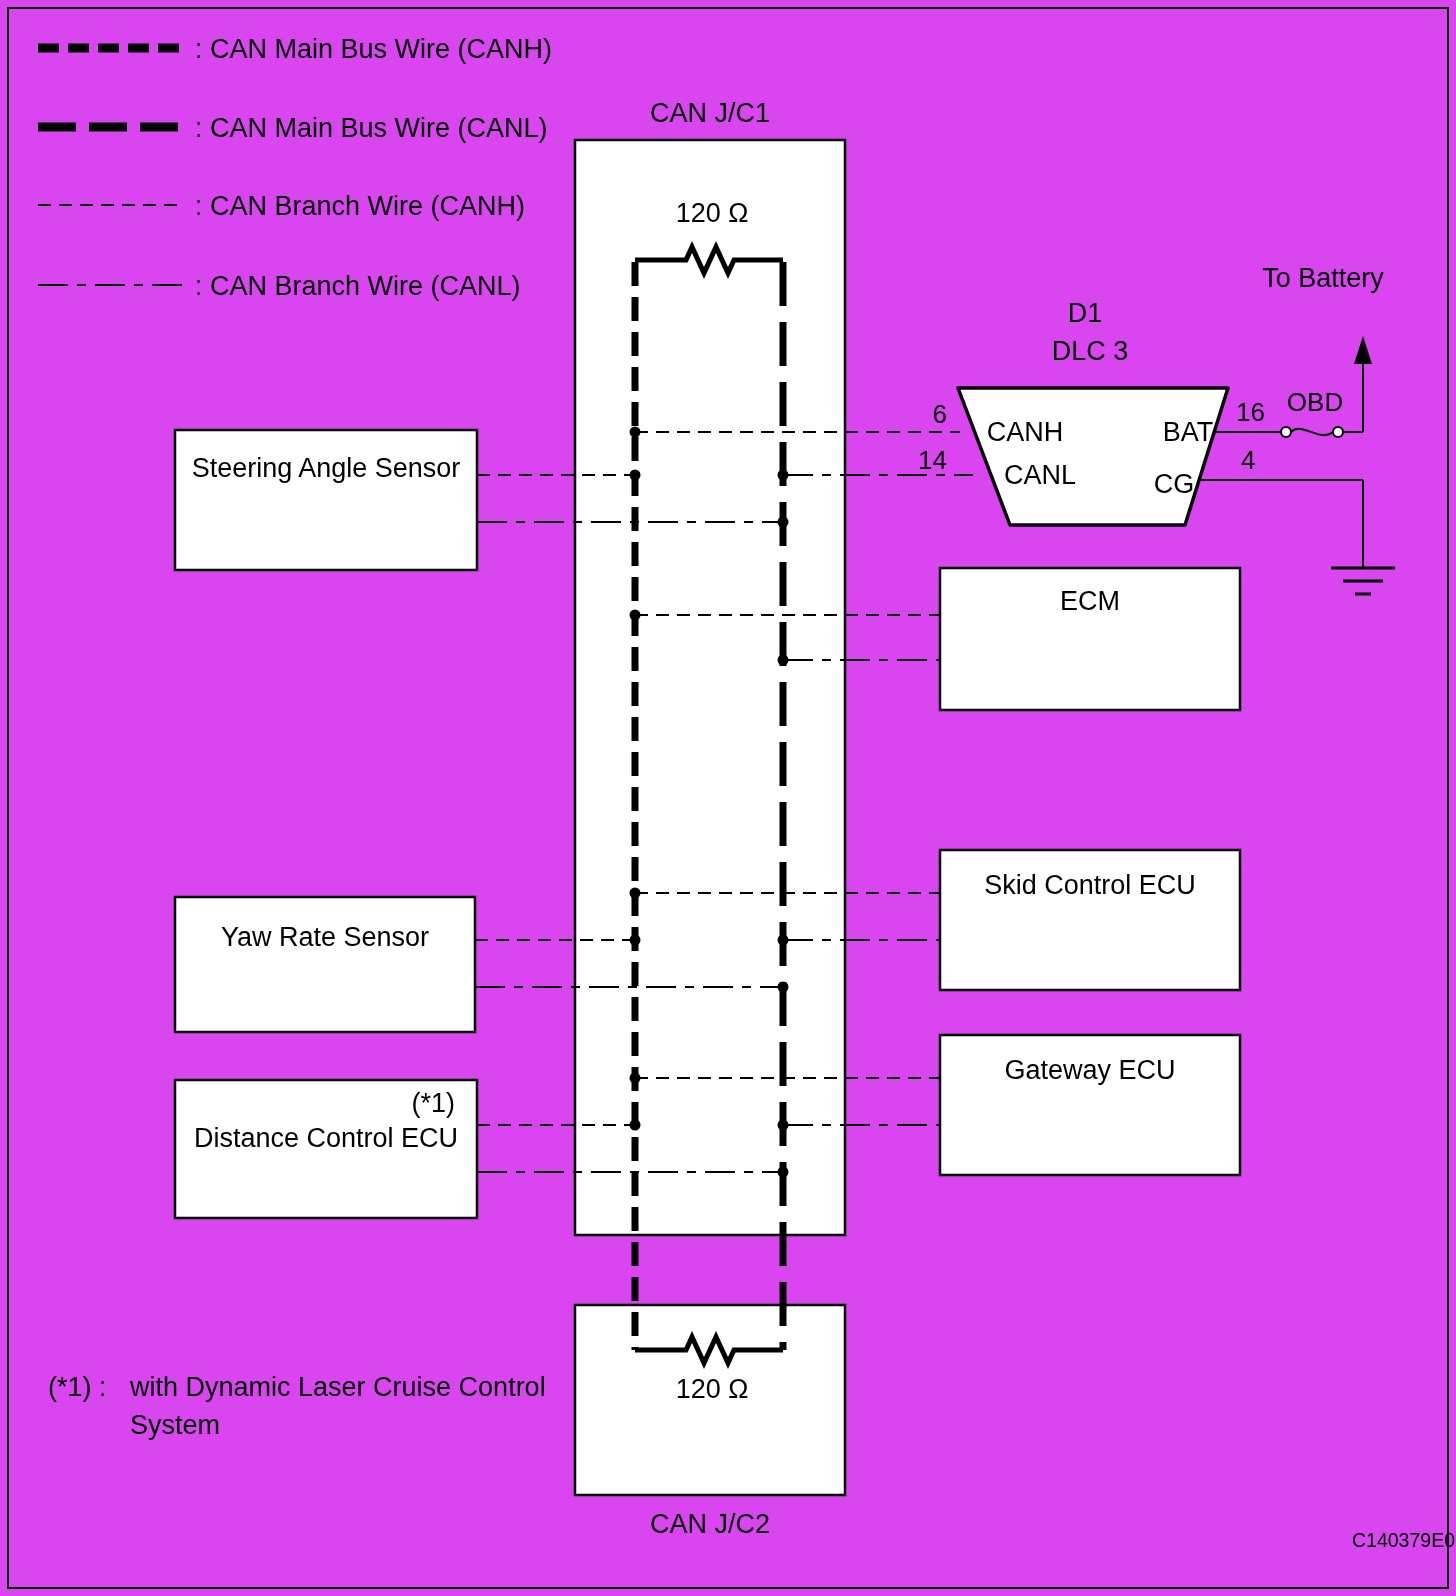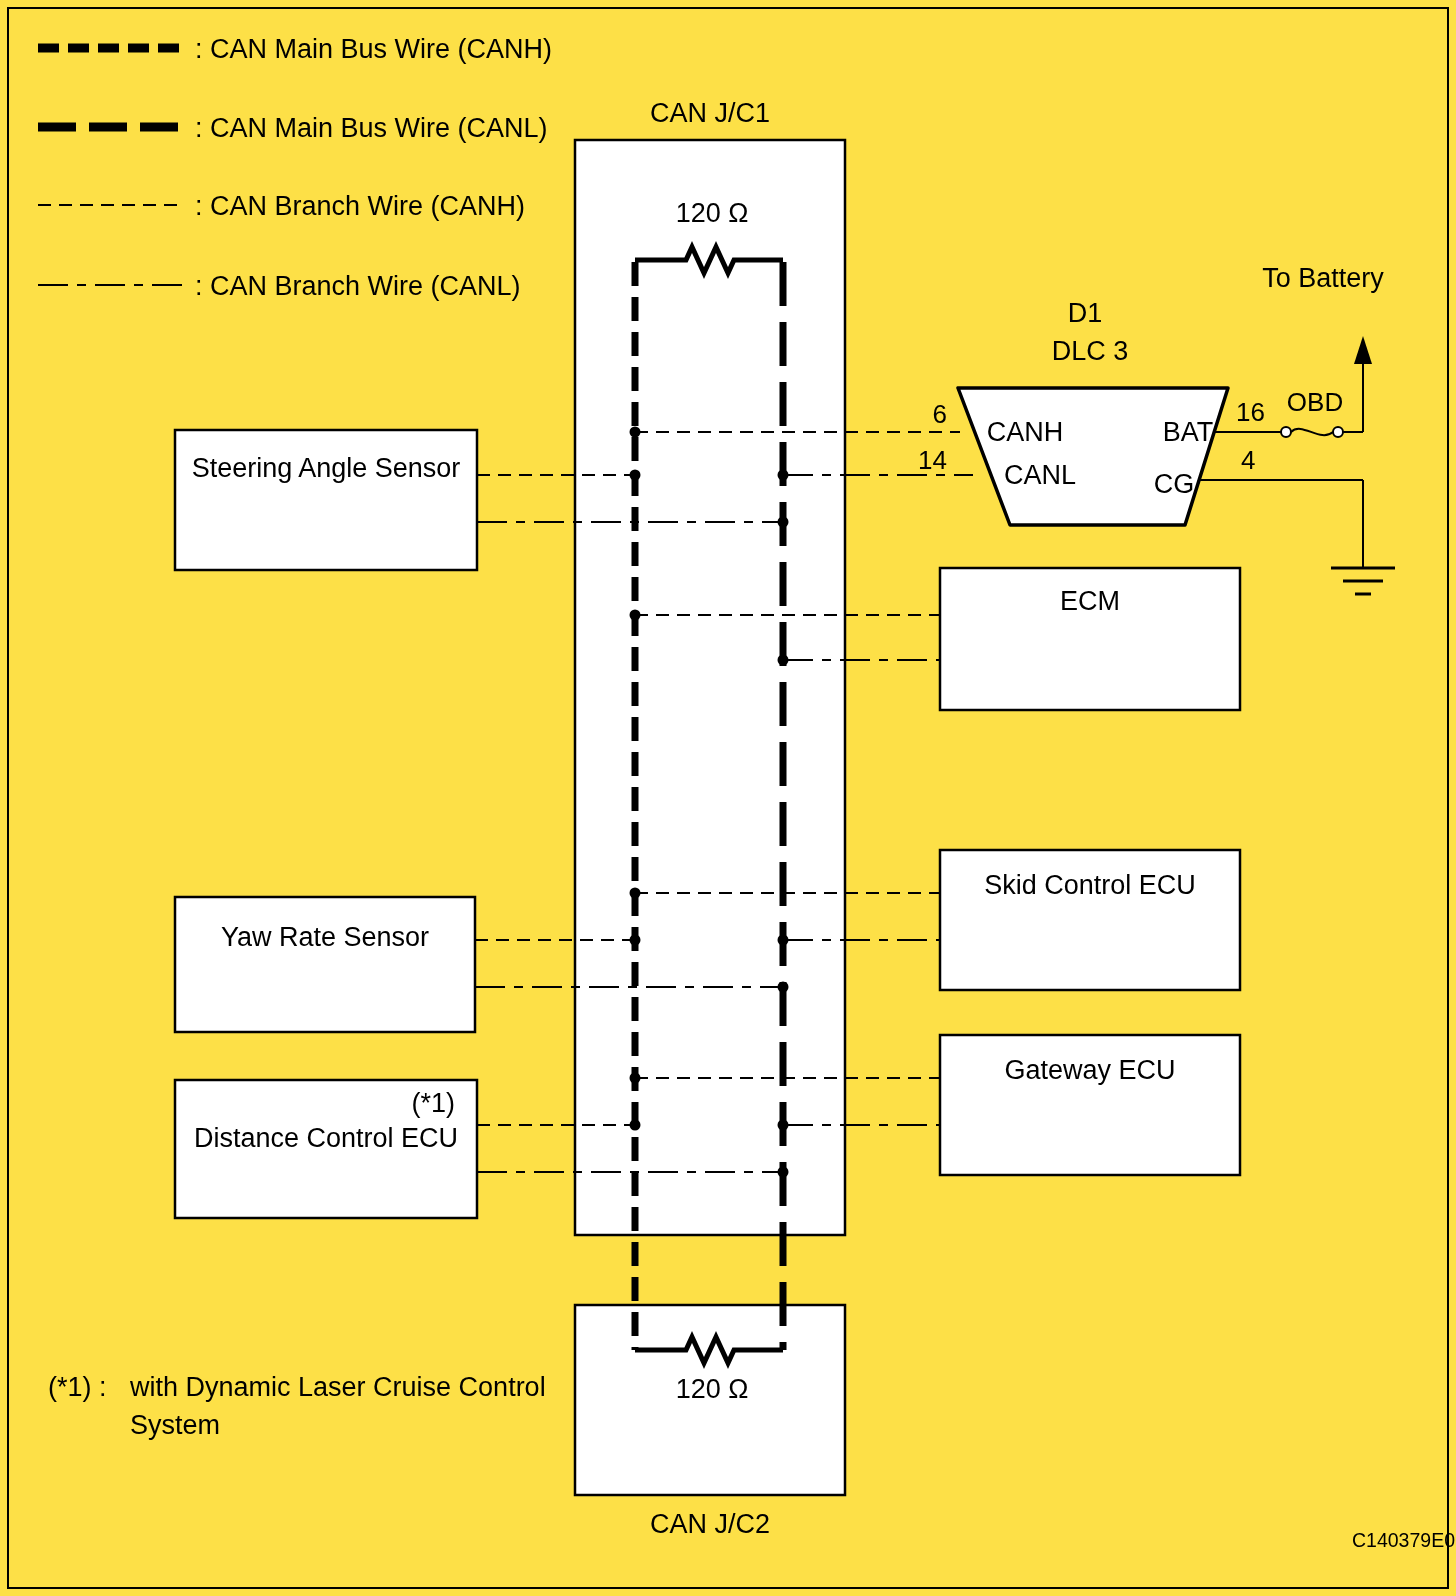--- a/index.html
+++ b/index.html
@@ -1,16 +1,16 @@
 <!DOCTYPE html>
 <html><head>
 <meta charset="utf-8">
 <style>
   html,body{margin:0;padding:0;background:#ffffff;}
-  .page{width:1456px;height:1596px;position:relative;background:#fde047;}
+  .page{width:1456px;height:1596px;position:relative;background:#d946ef;}
   svg{display:block;}
   text{font-family:"Liberation Sans","DejaVu Sans",sans-serif;fill:#000;}
   .t27{font-size:27px;}
   .t26{font-size:26px;}
   .t19{font-size:19.5px;}
   .wire{stroke:#000;fill:none;}
   .box{fill:#ffffff;stroke:#000;stroke-width:2.5;}
   .frame{fill:none;stroke:#000;stroke-width:2;}
   .leg-h{stroke-width:9;stroke-dasharray:21 9;}
   .leg-l{stroke-width:9;stroke-dasharray:38 13;}

